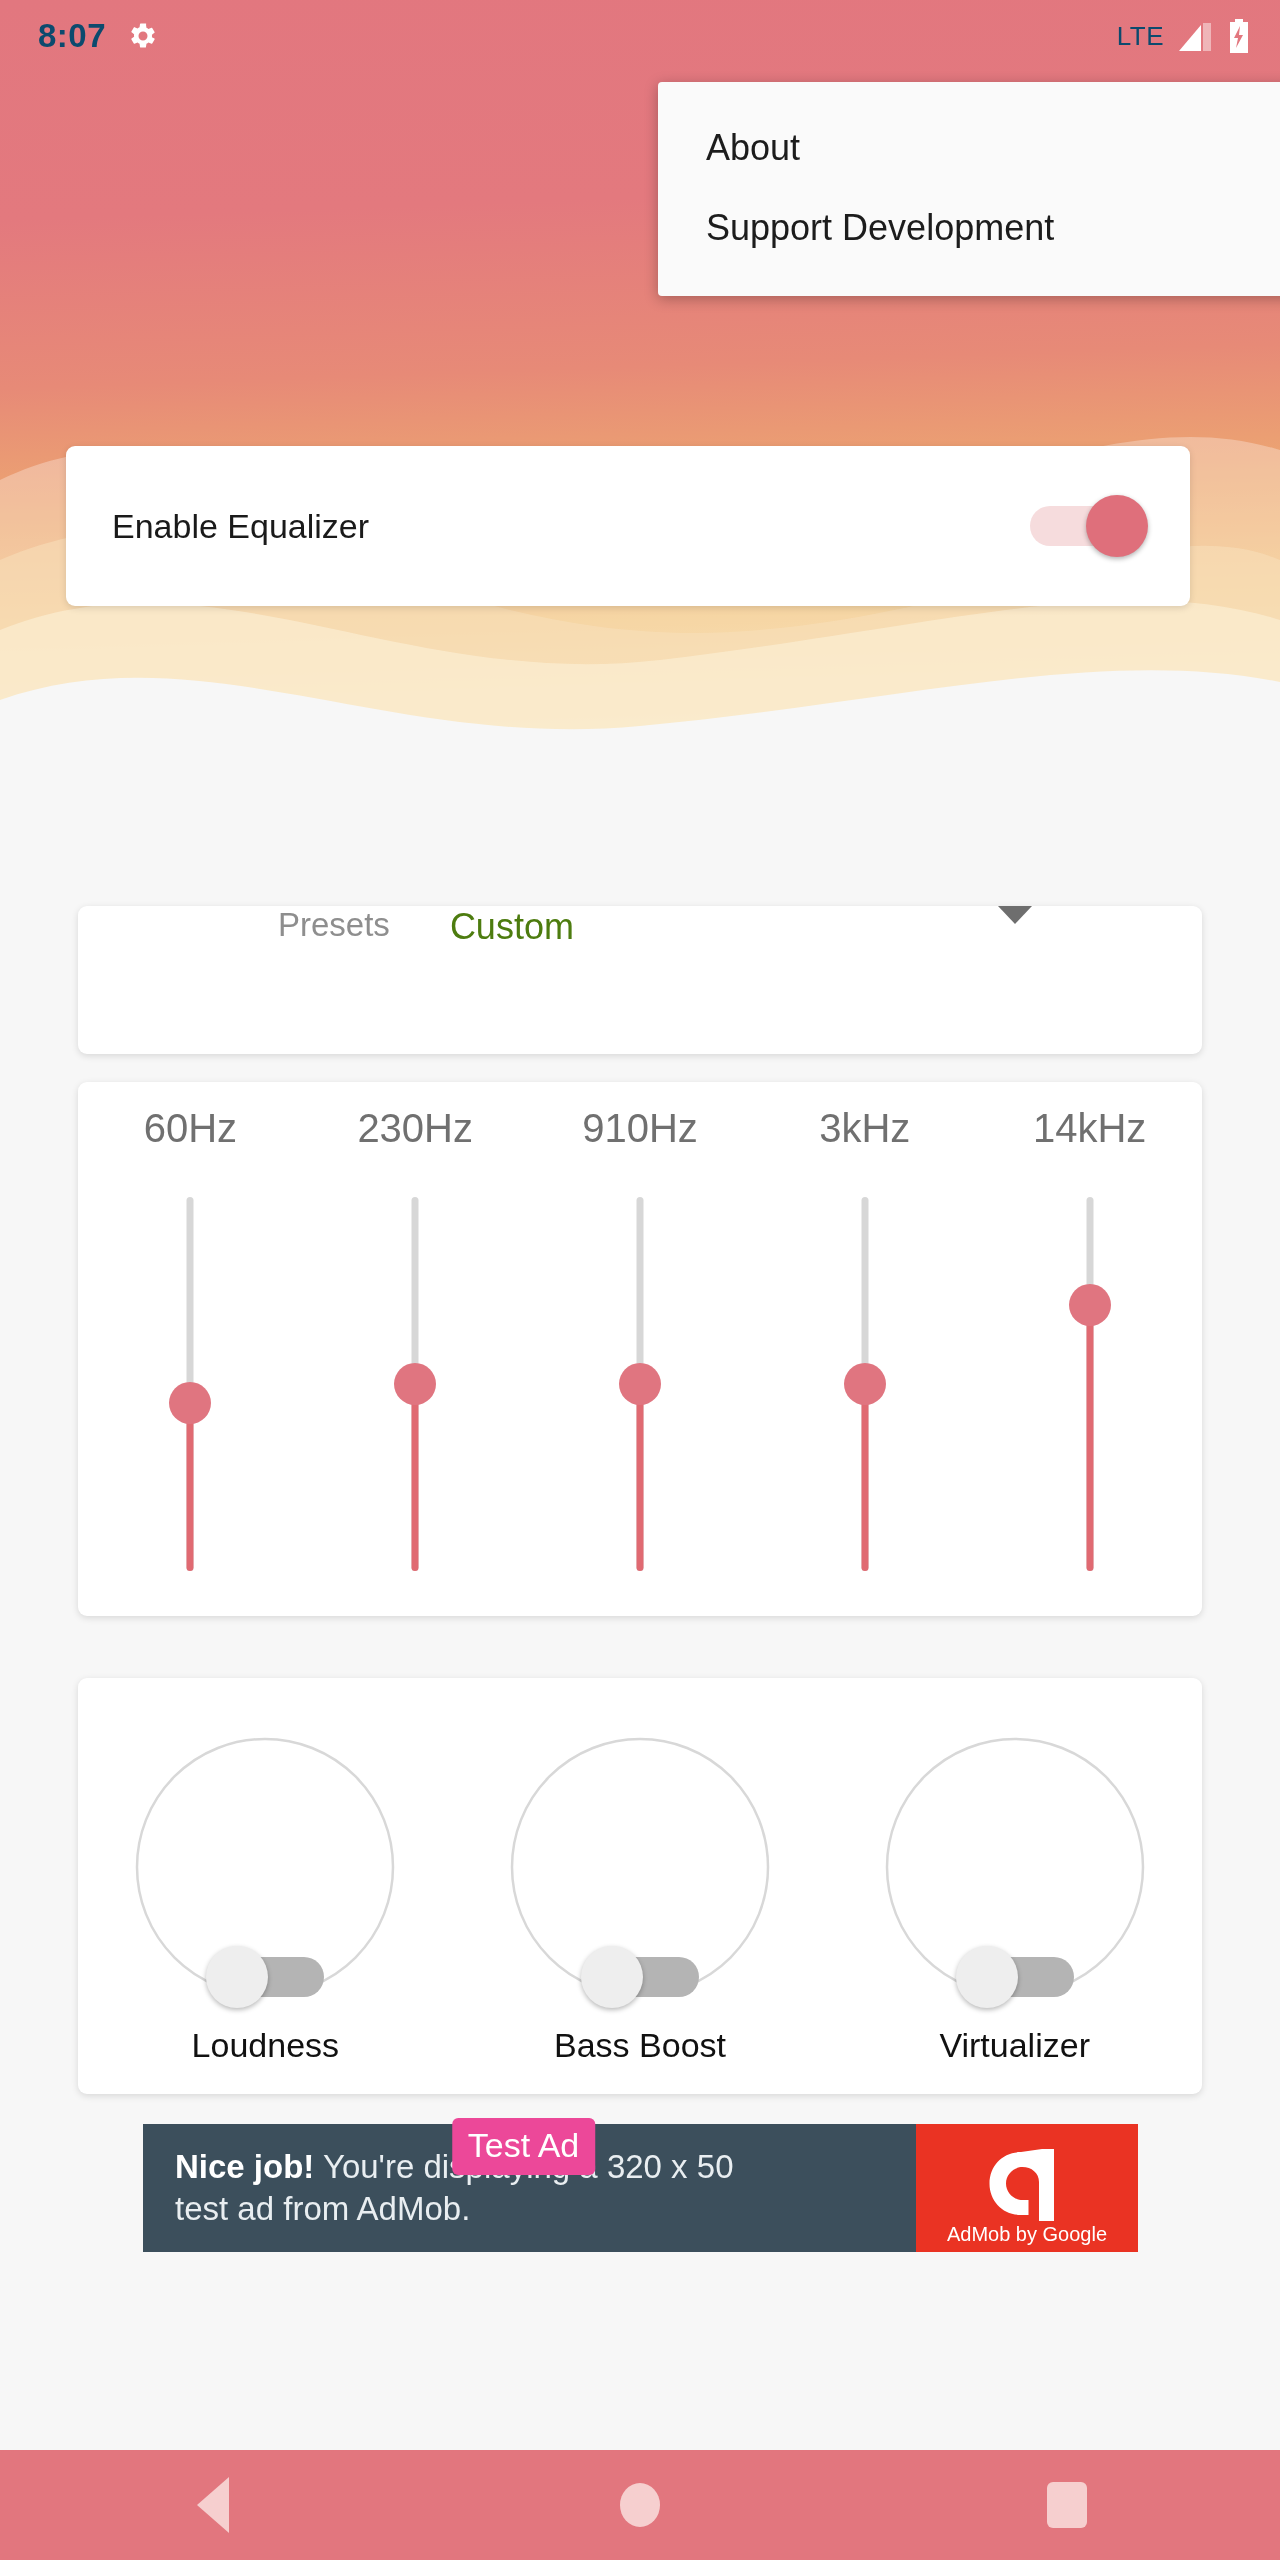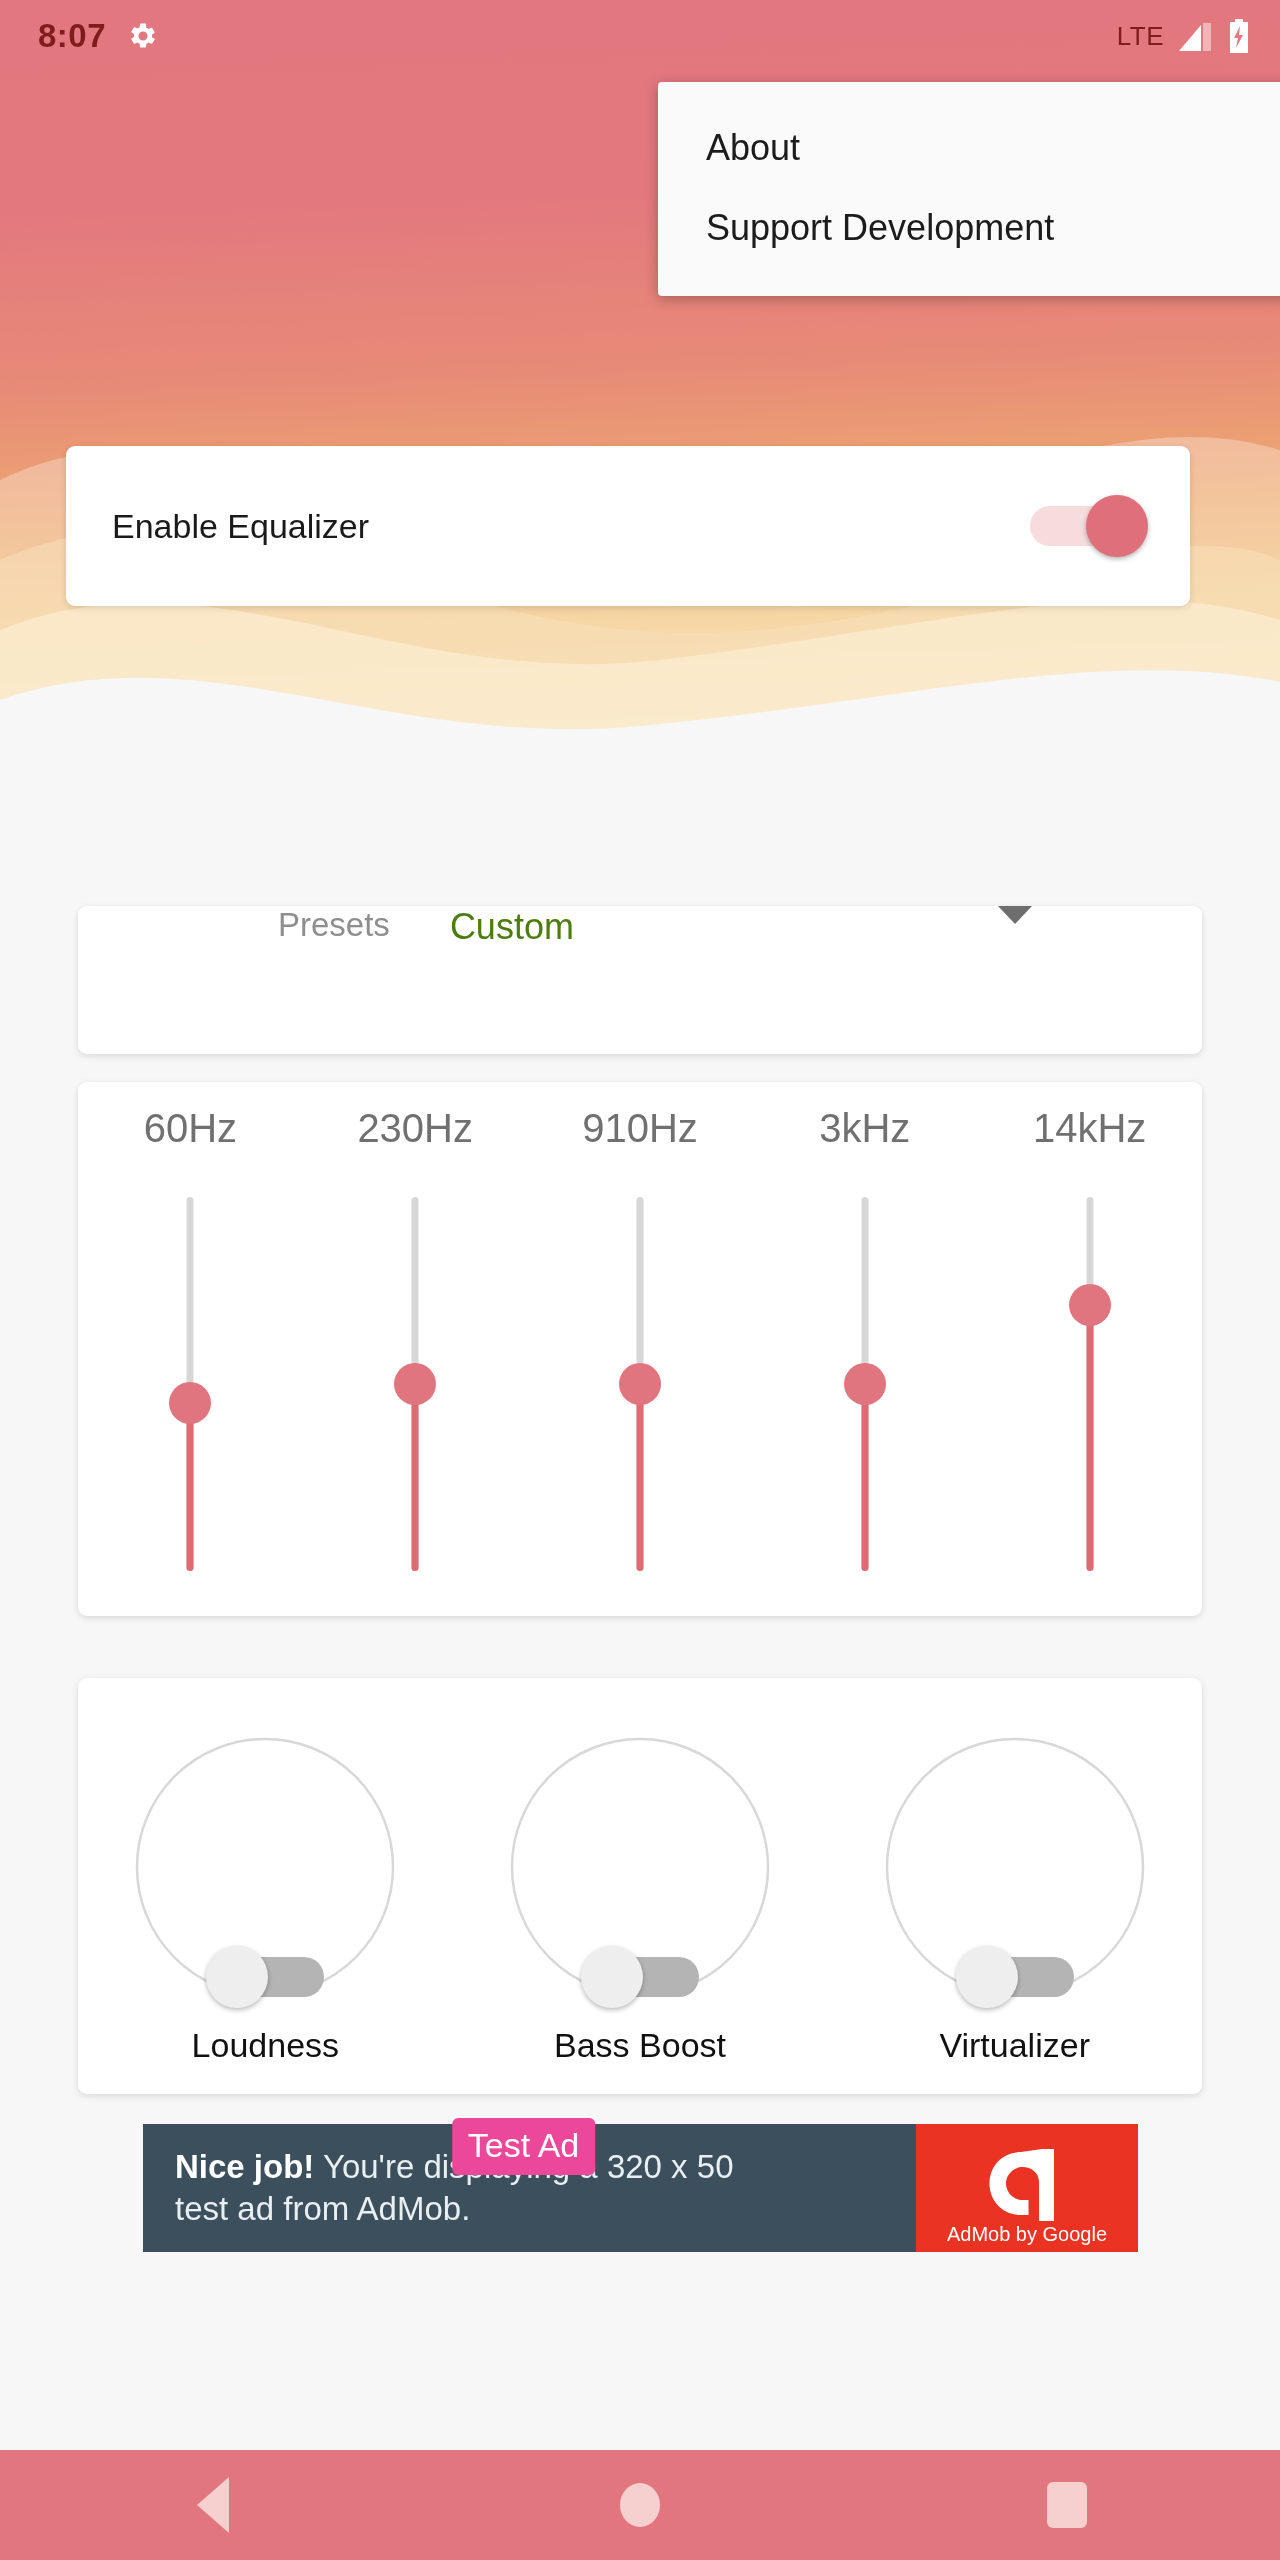--- a/index.html
+++ b/index.html
@@ -18,21 +18,21 @@
   }
   .header-grad {
     position:absolute; inset:0;
     background:linear-gradient(178deg,#e2777f 0%,#e3797e 26%,#e78a77 46%,#eda871 62%,#f3c47d 76%,#f7d9a0 90%);
   }
   .wave { position:absolute; left:0; width:1280px; }
   .wave svg { display:block; width:100%; height:100%; }
 
   .status-bar {
     position:absolute; top:0; left:0; width:1280px; height:72px;
-    display:flex; align-items:center; z-index:5; color:#7f1d1d;
+    display:flex; align-items:center; z-index:5; color:#0c4a6e;
   }
   .status-left { display:flex; align-items:center; gap:22px; padding-left:38px; }
   .status-time { font-size:33px; font-weight:700; letter-spacing:0.5px; }
   .gear-icon { width:30px; height:30px; display:block; }
   .status-right {
     margin-left:auto; padding-right:30px;
     display:flex; align-items:center; gap:15px;
   }
   .lte-label { font-size:26px; font-weight:400; letter-spacing:0.5px; }
   .signal-icon, .battery-icon { display:block; }

